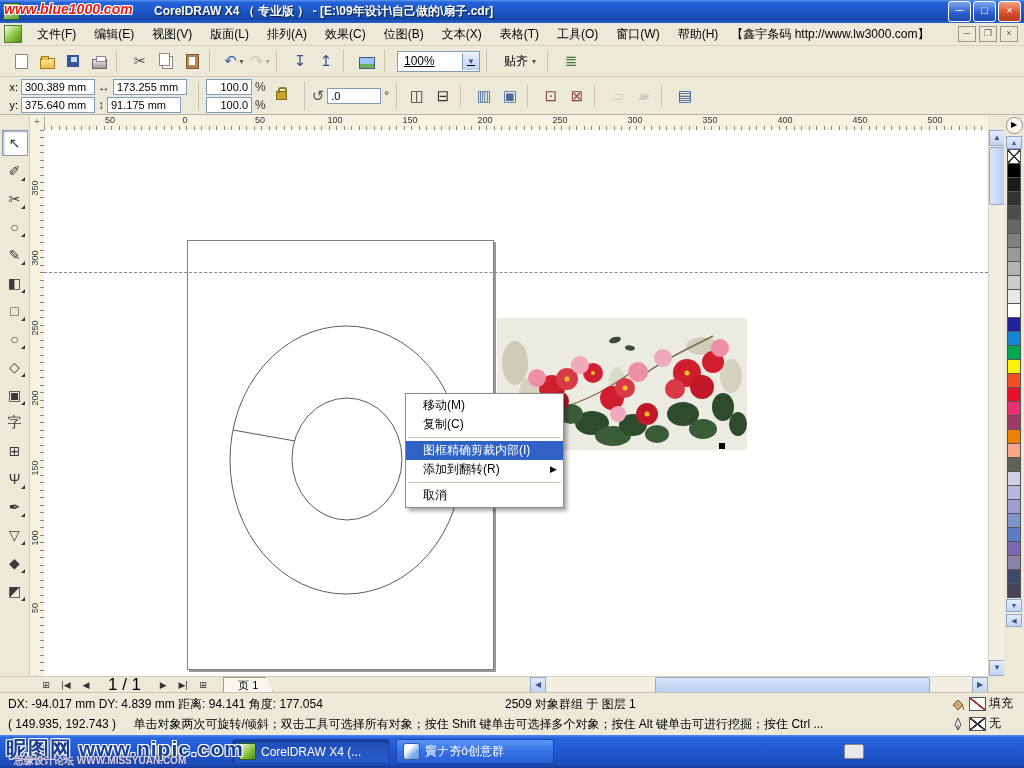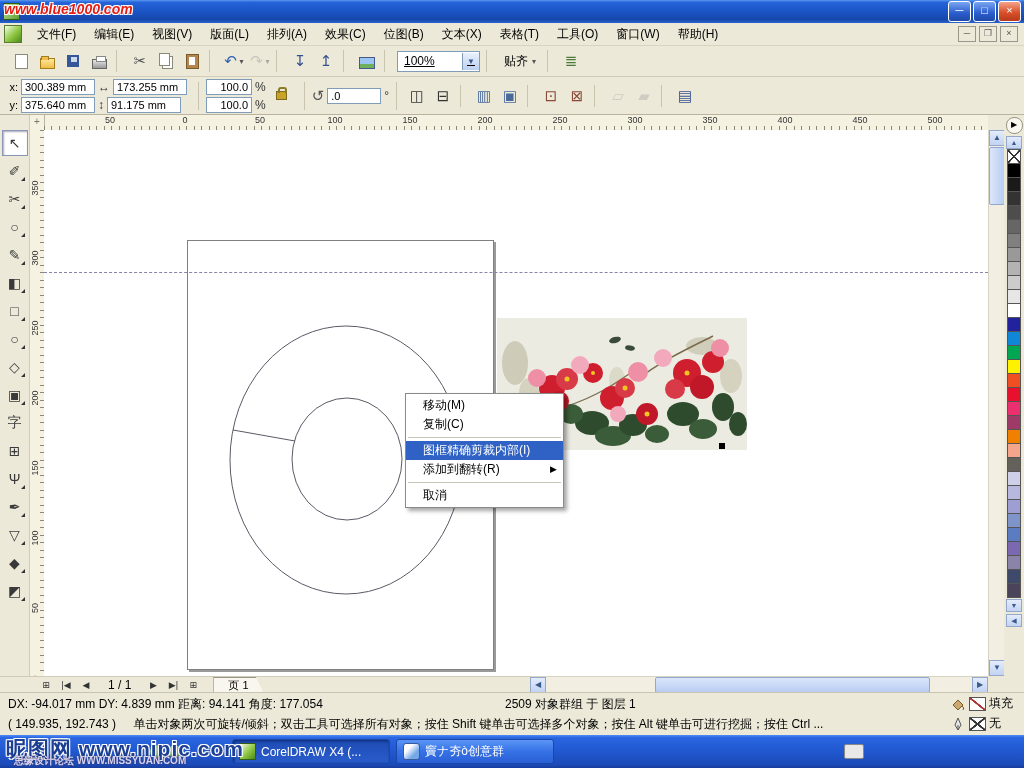--- a/index.html
+++ b/index.html
@@ -112,21 +112,21 @@
   .pal-btn{width:16px;height:13px;background:linear-gradient(#e4ecfc,#c2d3f2);border:1px solid #94a8cc;color:#3a5a8c;font-size:7px;line-height:11px;text-align:center;box-sizing:border-box;margin:1px 0;}
   #pal-swatches{display:flex;flex-direction:column;}
   .swatch{width:14px;height:15px;border:1px solid #555;margin-top:-1px;box-sizing:border-box;}
   .swatch.none{background:
      linear-gradient(to top right,transparent 45%,#333 46%,#333 54%,transparent 55%),
      linear-gradient(to bottom right,transparent 45%,#333 46%,#333 54%,transparent 55%),#fff;}
   
   .navigator{position:absolute;left:0;top:676px;width:530px;height:16px;background:#ece9d8;border-top:1px solid #d0ccb8;
     display:flex;align-items:center;font-size:10px;box-sizing:border-box;padding-left:36px;}
   .nav-btn{min-width:16px;height:14px;text-align:center;line-height:14px;color:#333;font-size:9px;padding:0 2px;}
-  .nav-ind{padding:8px 12px;font-size:12px;}
+  .nav-ind{padding:8px 12px;font-size:17px;}
   .page-tab{margin-left:10px;padding:0 14px;height:15px;line-height:15px;background:#f8f6ee;border:1px solid #9a9688;border-bottom:none;
     clip-path:polygon(0 0,calc(100% - 8px) 0,100% 100%,0 100%);font-size:11px;}
   
   .statusbar{position:absolute;left:0;top:692px;width:1024px;height:43px;background:#ece9d8;border-top:1px solid #c8c4b0;font-size:12px;}
   .st-row1{position:absolute;left:8px;top:3px;white-space:nowrap;}
   .st-center{position:absolute;left:505px;top:3px;white-space:nowrap;}
   .st-row2{position:absolute;left:8px;top:23px;white-space:nowrap;max-width:930px;overflow:hidden;}
   .st-fill{position:absolute;left:950px;top:2px;display:flex;align-items:center;gap:3px;}
   .st-outline{position:absolute;left:950px;top:22px;display:flex;align-items:center;gap:3px;}
   .st-swatch{width:15px;height:12px;border:1px solid #555;background:linear-gradient(to top right,transparent 44%,#a33 46%,#a33 54%,transparent 56%),#fff;}
@@ -155,20 +155,21 @@
   .ql{position:absolute;left:150px;top:10px;display:flex;gap:5px;opacity:.8;}
   .ql span{width:13px;height:13px;border-radius:50%;background:radial-gradient(circle at 35% 35%,#cfe8a0,#4e8a1e);}
 </style>
 </head>
 <body>
 
 <div id="screen">
 
   <div class="titlebar">
     <span class="app-icon16"></span>
+    <span class="title-text">CorelDRAW X4 （ 专业版 ） - [E:\09年设计\自己做的\扇子.cdr]</span>
     <span class="win-btns">
       <span class="wbtn">─</span>
       <span class="wbtn">□</span>
       <span class="wbtn close">×</span>
     </span>
     <span class="wm-top">www.blue1000.com</span>
   </div>
 
   <div class="menubar">
     <span class="menu-appicon"></span>
@@ -180,20 +181,21 @@
         <span class="menu-item">版面(L)</span>
         <span class="menu-item">排列(A)</span>
         <span class="menu-item">效果(C)</span>
         <span class="menu-item">位图(B)</span>
         <span class="menu-item">文本(X)</span>
         <span class="menu-item">表格(T)</span>
         <span class="menu-item">工具(O)</span>
         <span class="menu-item">窗口(W)</span>
         <span class="menu-item">帮助(H)</span>
       </div>
+    <span class="menu-promo">【鑫宇条码 http://www.lw3000.com】</span>
     <span class="doc-btns">
       <span class="dbtn">─</span>
       <span class="dbtn">❐</span>
       <span class="dbtn">×</span>
     </span>
   </div>
 
   <div class="toolbar">
     <div id="tb-items">
 

